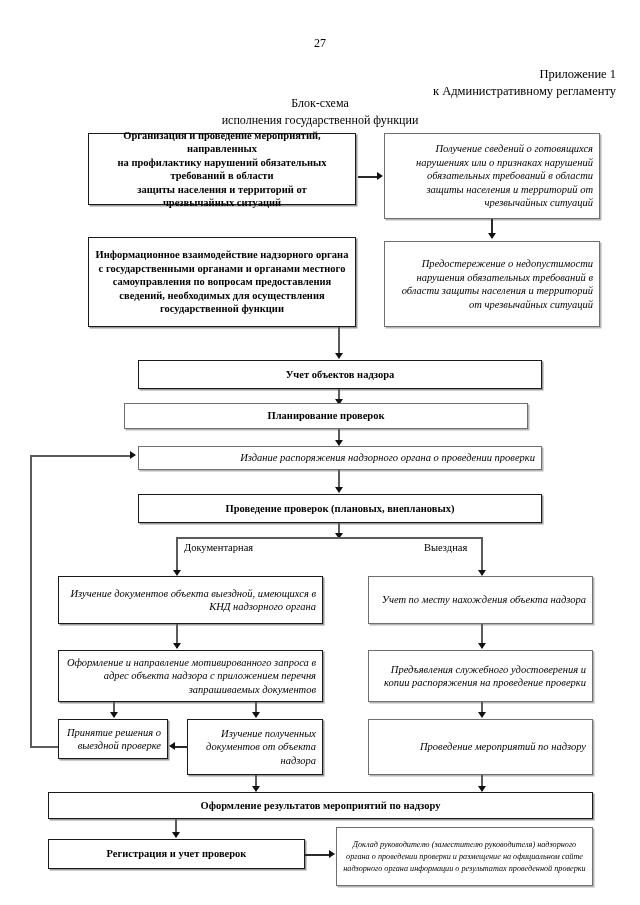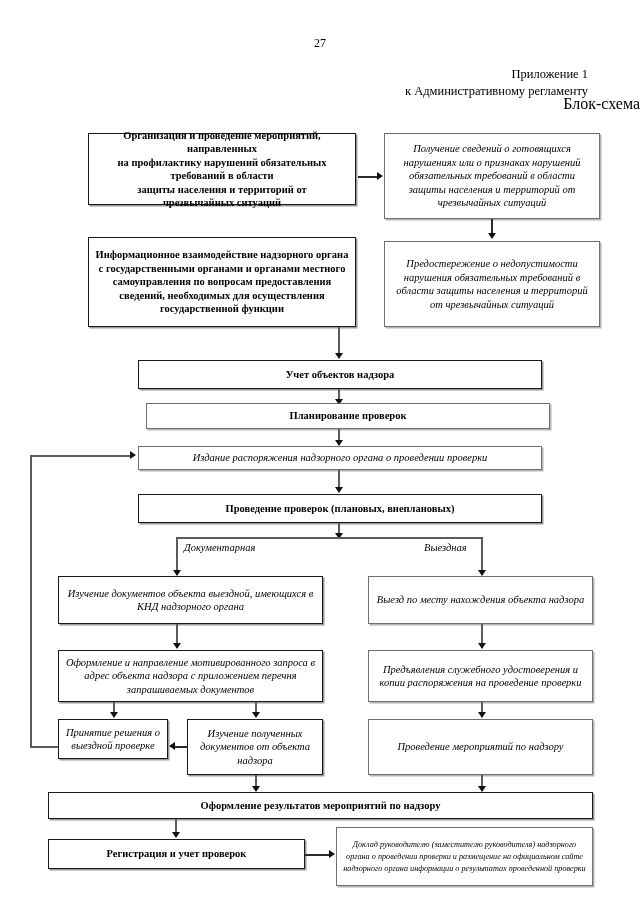--- a/index.html
+++ b/index.html
@@ -18,30 +18,30 @@
 
   
   .page-number {
     position: absolute;
     top: 36px; left: 0; width: 640px;
     text-align: center;
     font-size: 12px;
   }
   .appendix-block {
     position: absolute;
-    top: 66px; right: 52px;
+    top: 66px; right: 24px;
     text-align: right;
     font-size: 12.5px;
     line-height: 17px;
   }
   .title-block {
     position: absolute;
     top: 95px; left: 0; width: 640px;
-    text-align: right;
-    font-size: 16px;
+    text-align: center;
+    font-size: 12px;
     line-height: 17px;
   }
 
   
   .box {
     position: absolute;
     box-sizing: border-box;
     background: #fff;
     display: flex;
     align-items: center;
@@ -49,21 +49,21 @@
     text-align: center;
     padding: 3px 6px;
   }
   .box-inner {
     width: 100%;
     line-height: 13.5px;
   }
   .b-thick { border: 1.6px solid #1a1a1a; box-shadow: 1.5px 1.5px 0 0 #9a9a9a; }
   .b-thin  { border: 1px solid #6f6f6f; box-shadow: 1.5px 1.5px 0 0 #b5b5b5; }
   .bold    { font-weight: bold; font-size: 10.5px; }
-  .ital    { font-style: italic; font-size: 10.5px; }
+  .ital    { font-style: italic; font-size: 10.5px; text-align: right; }
   .ital-sm { font-style: italic; font-size: 8.2px; line-height: 12px; }
 
   
   .ln {
     position: absolute;
     background: #5b5b5b;
   }
   .ln-v { width: 1.6px; }
   .ln-h { height: 1.6px; }
   .ln-dark { background: #2b2b2b; }
@@ -84,38 +84,38 @@
   }
   .arrow-l {
     border-top: 4px solid transparent;
     border-bottom: 4px solid transparent;
     border-right: 6px solid #111;
   }
 
   
   .branch-label {
     position: absolute;
-    font-style: italic;
     font-size: 10.5px;
     color: #000;
     white-space: nowrap;
   }
 </style>
 </head>
 <body>
 
 <div class="page-number">27</div>
 
 <div class="appendix-block">
   <div>Приложение 1</div>
   <div>к Административному регламенту</div>
 </div>
 
 <div class="title-block">
   <div>Блок-схема</div>
+  <div>исполнения государственной функции</div>
 </div>
 
 <div class="box b-thick" style="left:88px; top:133px; width:268px; height:72px;">
   <div class="box-inner bold" style="white-space:pre-line;">Организация и проведение мероприятий, направленных
 на профилактику нарушений обязательных требований в области
 защиты населения и территорий от
 чрезвычайных ситуаций</div>
 </div>
 
 <div class="box b-thin" style="left:384px; top:133px; width:216px; height:86px;">
@@ -139,21 +139,21 @@
 <div class="ln ln-v" style="left:338px; top:327px; height:29px;"></div>
 <div class="arrow-d" style="left:335px; top:353px;"></div>
 
 <div class="box b-thick" style="left:138px; top:360px; width:404px; height:29px;">
   <div class="box-inner bold">Учет объектов надзора</div>
 </div>
 
 <div class="ln ln-v" style="left:338px; top:389px; height:14px;"></div>
 <div class="arrow-d" style="left:335px; top:399px;"></div>
 
-<div class="box b-thin" style="left:146px; top:403px; width:404px; height:26px;">
+<div class="box b-thin" style="left:124px; top:403px; width:404px; height:26px;">
   <div class="box-inner bold">Планирование проверок</div>
 </div>
 
 <div class="ln ln-v" style="left:338px; top:429px; height:16px;"></div>
 <div class="arrow-d" style="left:335px; top:440px;"></div>
 
 <div class="box b-thin" style="left:138px; top:446px; width:404px; height:24px;">
   <div class="box-inner ital">Издание распоряжения надзорного органа о проведении проверки</div>
 </div>
 
@@ -203,21 +203,21 @@
 
 <div class="ln ln-h ln-dark" style="left:172px; top:746px; width:16px;"></div>
 <div class="arrow-l" style="left:169px; top:742px;"></div>
 
 <div class="ln ln-h" style="left:30px; top:746px; width:28px;"></div>
 <div class="ln ln-v" style="left:30px; top:455px; height:292px;"></div>
 <div class="ln ln-h" style="left:30px; top:455px; width:100px;"></div>
 <div class="arrow-r" style="left:130px; top:451px;"></div>
 
 <div class="box b-thin" style="left:368px; top:576px; width:225px; height:48px;">
-  <div class="box-inner ital">Выезд по месту нахождения объекта надзора</div>
+  <div class="box-inner ital">Учет по месту нахождения объекта надзора</div>
 </div>
 
 <div class="ln ln-v" style="left:481px; top:624px; height:24px;"></div>
 <div class="arrow-d" style="left:478px; top:643px;"></div>
 
 <div class="box b-thin" style="left:368px; top:650px; width:225px; height:52px;">
   <div class="box-inner ital">Предъявления служебного удостоверения и копии распоряжения на проведение проверки</div>
 </div>
 
 <div class="ln ln-v" style="left:481px; top:702px; height:14px;"></div>

